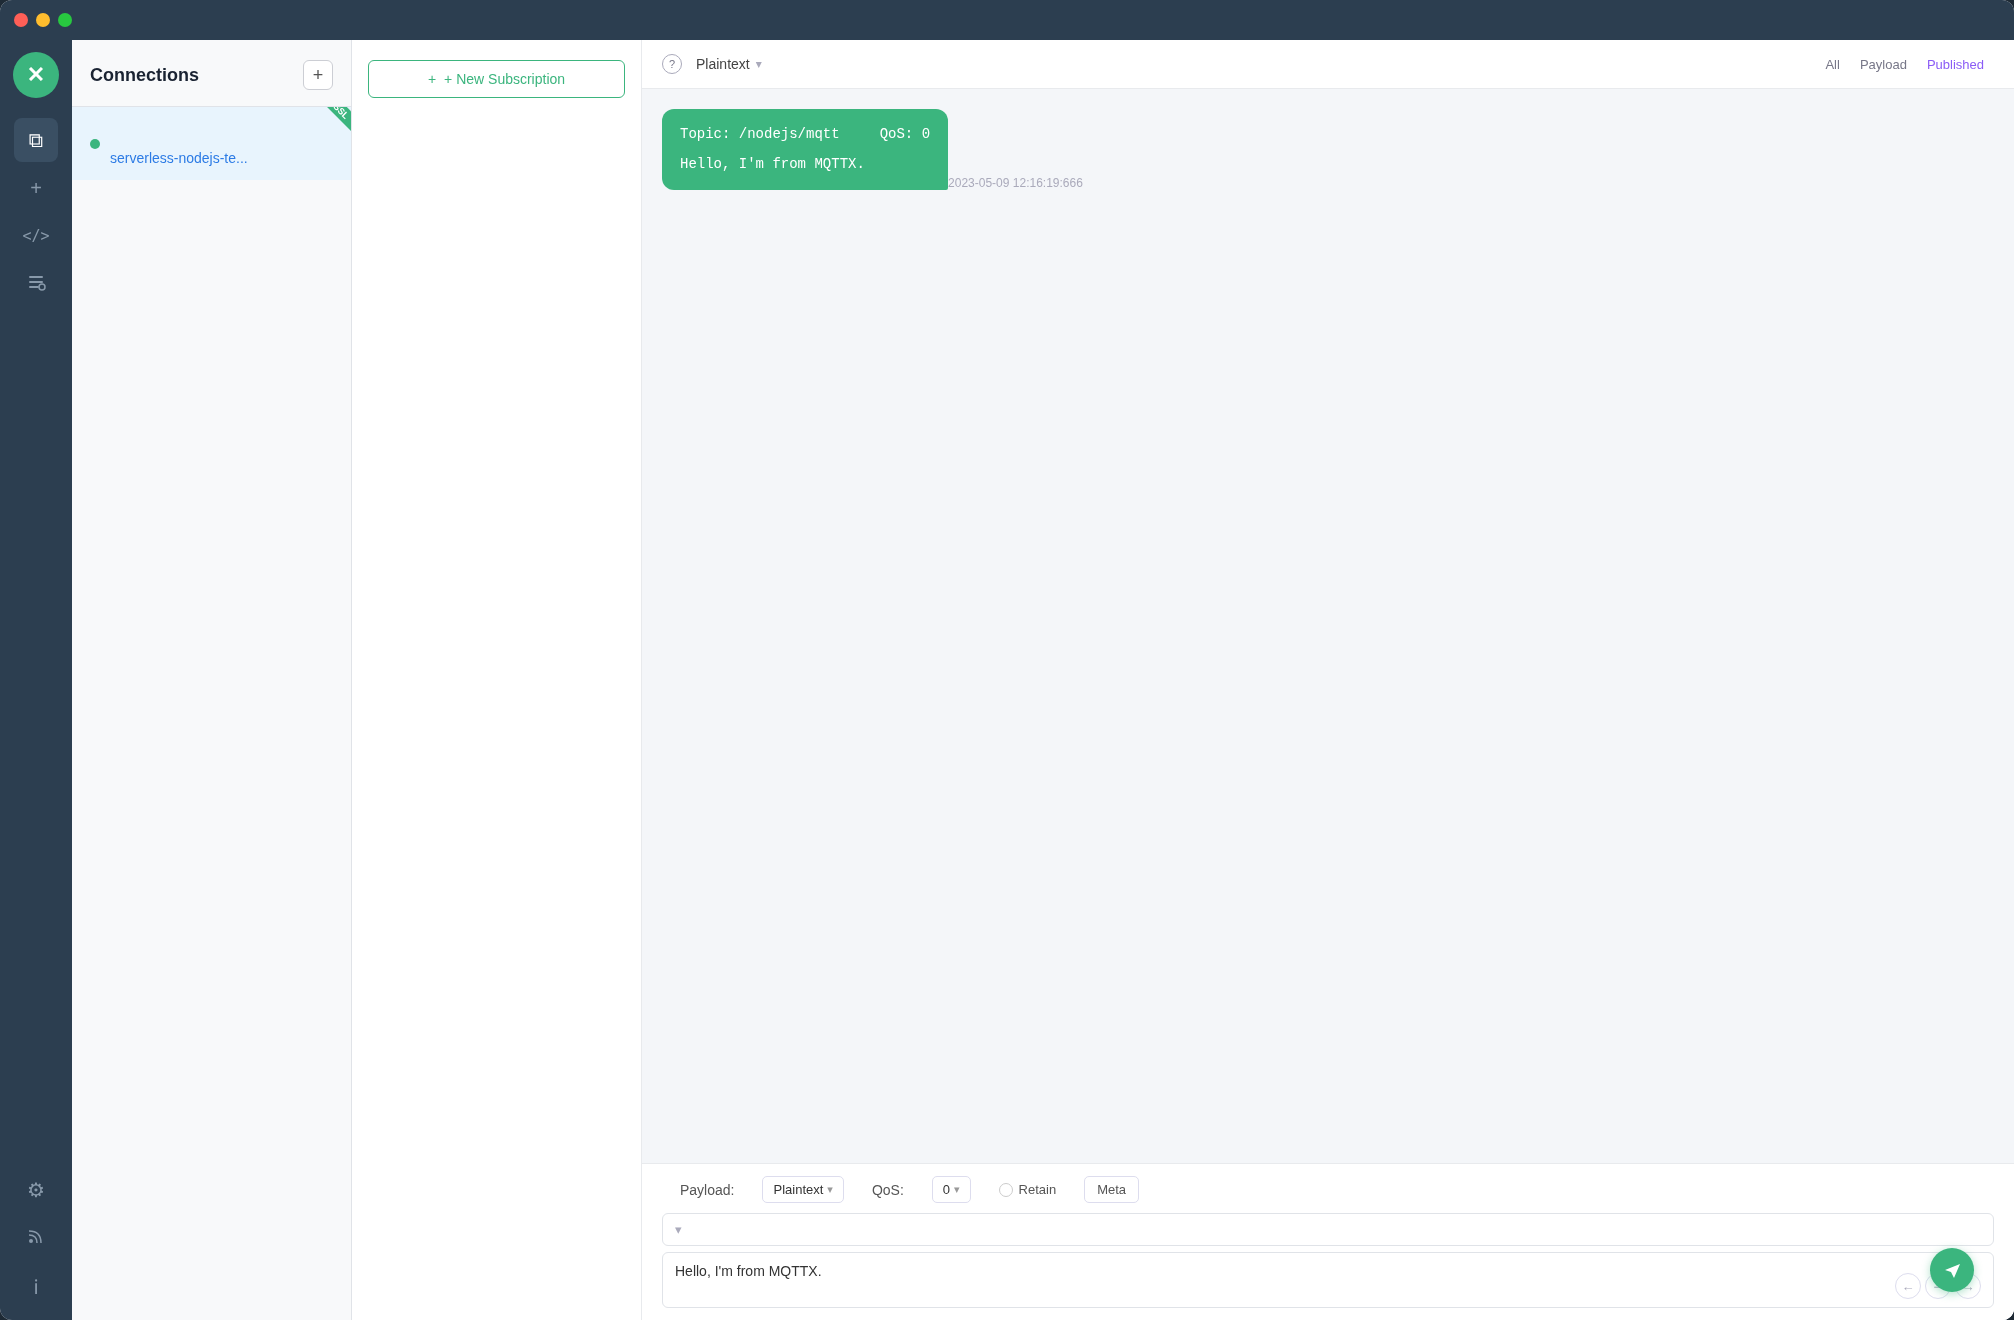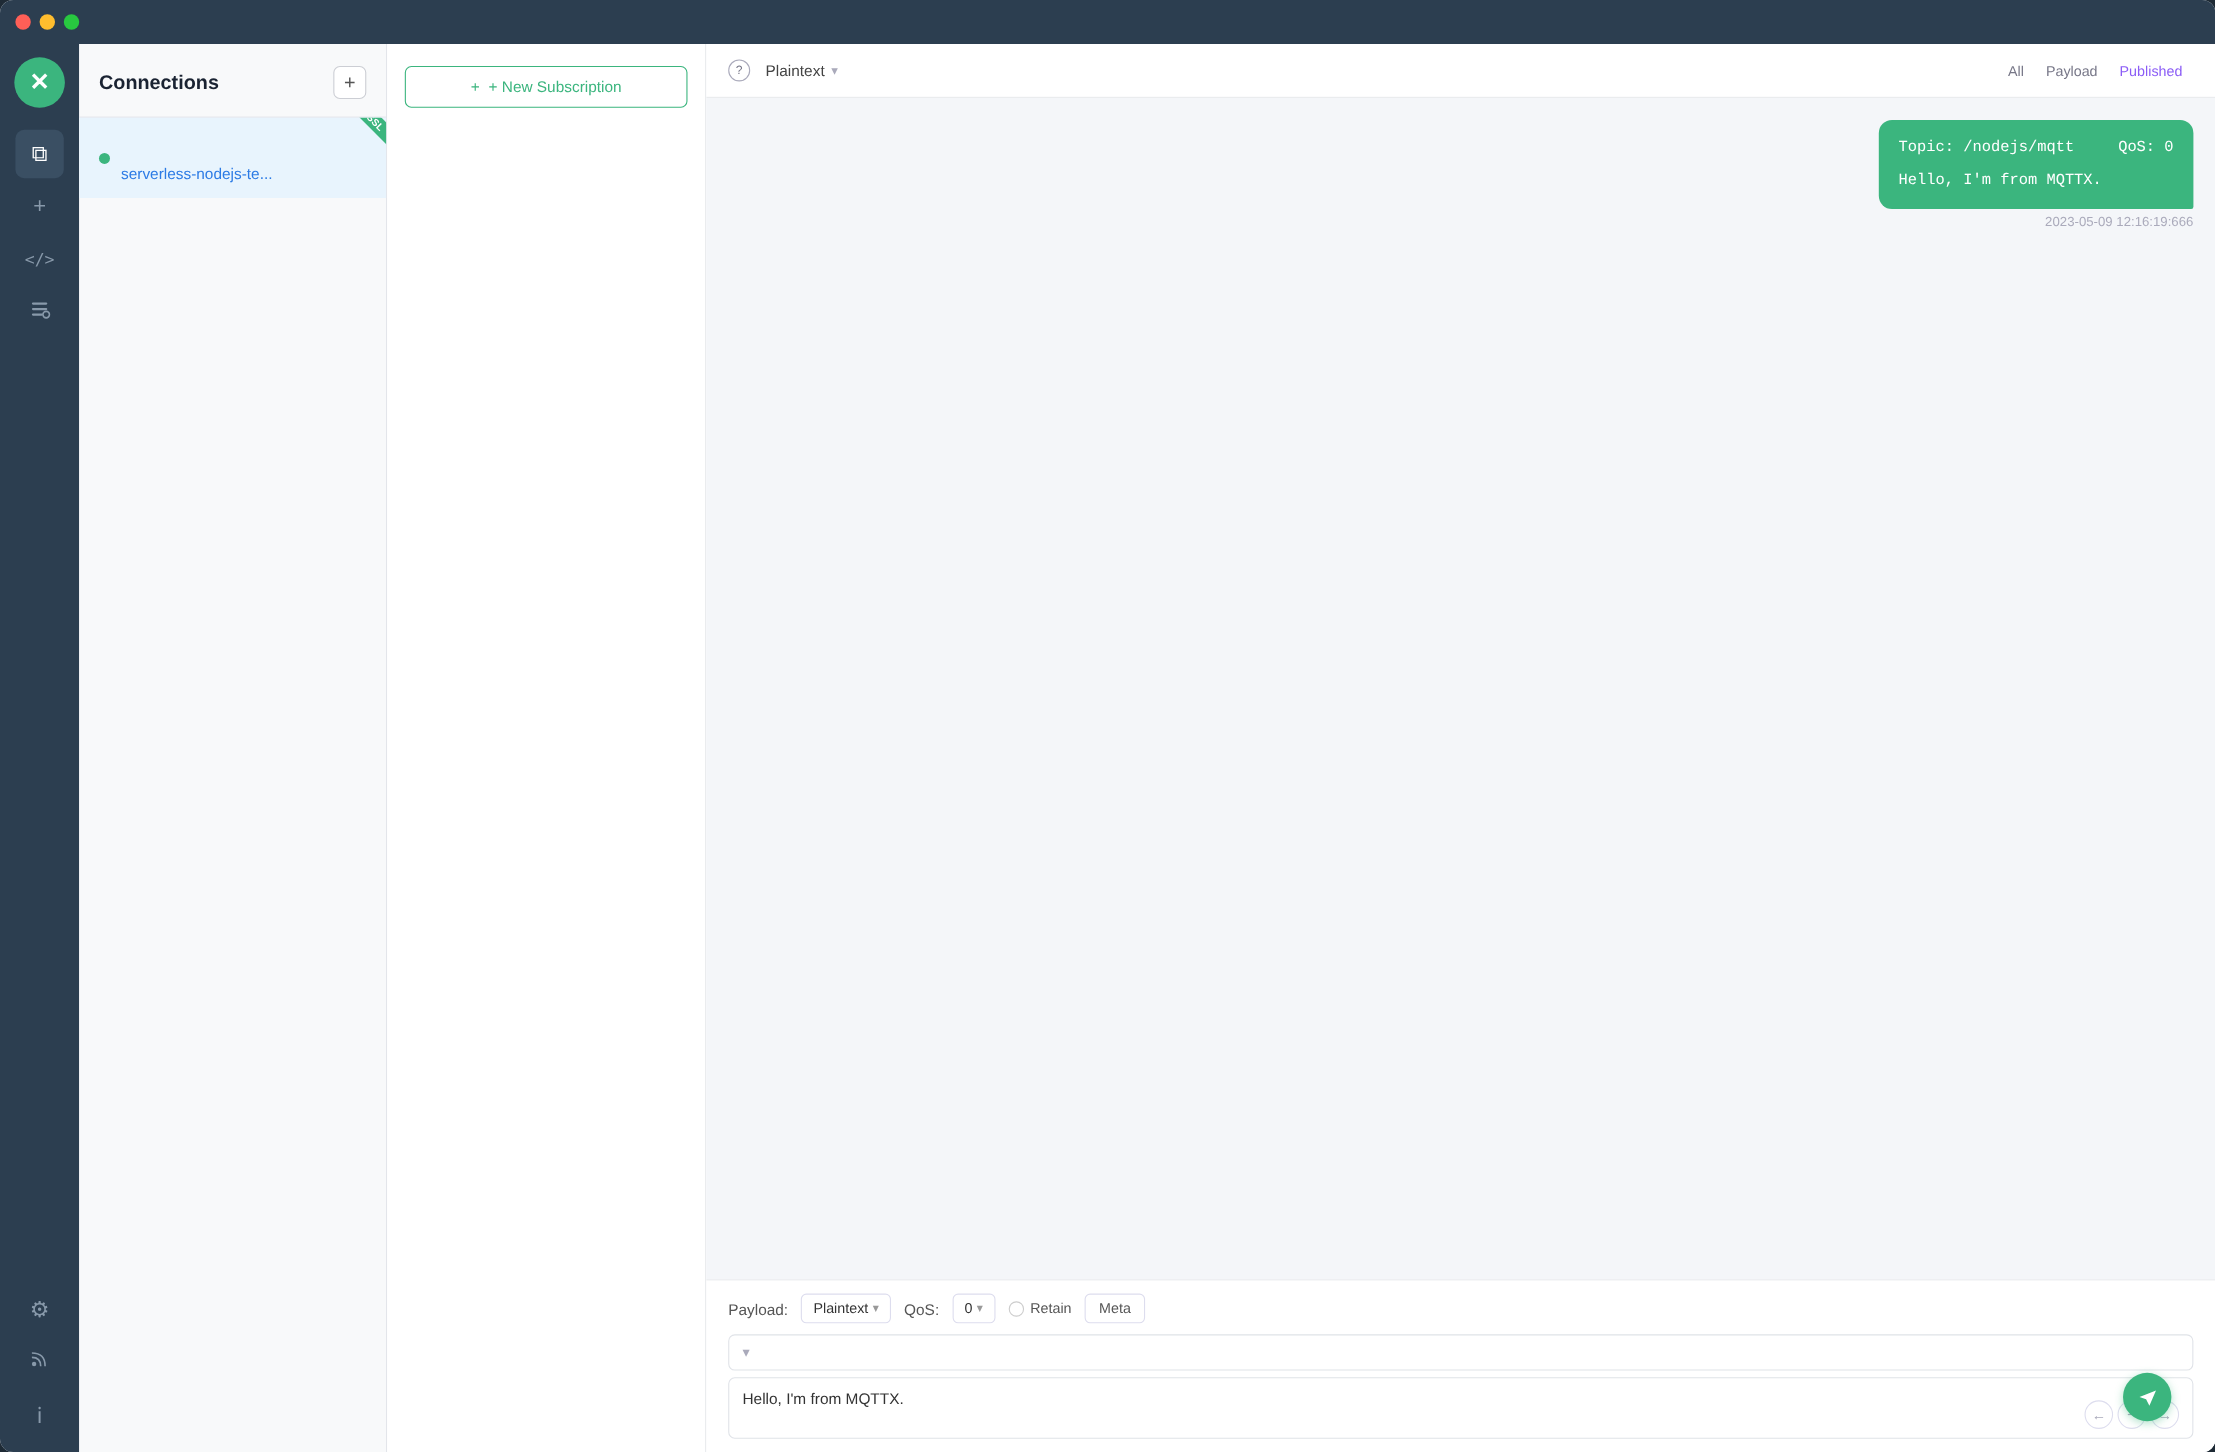--- a/index.html
+++ b/index.html
@@ -278,21 +278,21 @@
     
     .message-list {
       flex: 1;
       overflow-y: auto;
       padding: 20px;
       display: flex;
       flex-direction: column;
     }
     .message-bubble-wrapper {
       display: flex;
-      flex-direction: column;
+      flex-direction: row;
       align-items: flex-end;
       margin-bottom: 8px;
     }
     .message-bubble {
       background: #3bb57e;
       color: white;
       border-radius: 12px 12px 2px 12px;
       padding: 14px 18px;
       max-width: 380px;
       font-family: 'Courier New', monospace;
@@ -313,22 +313,23 @@
     
     .publish-area {
       background: white;
       border-top: 1px solid #e8eaed;
       padding: 12px 20px;
       flex-shrink: 0;
     }
     .publish-controls {
       display: flex;
       align-items: center;
-      gap: 12px;
+      gap: 28px;
       margin-bottom: 10px;
+      margin-left: 18px;
     }
     .publish-label {
       font-size: 14px;
       color: #555;
       font-weight: 500;
     }
     .publish-select {
       display: flex;
       align-items: center;
       gap: 4px;

